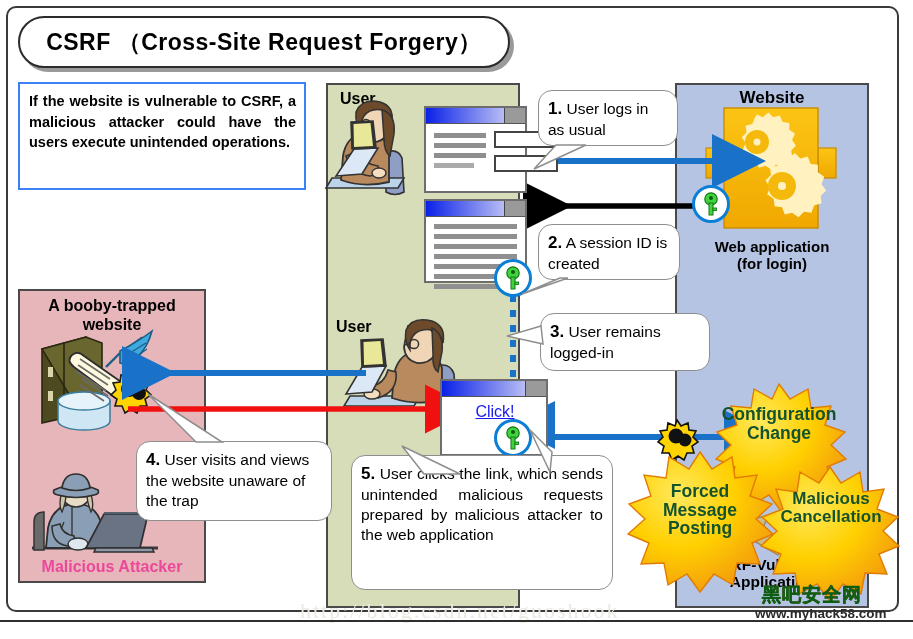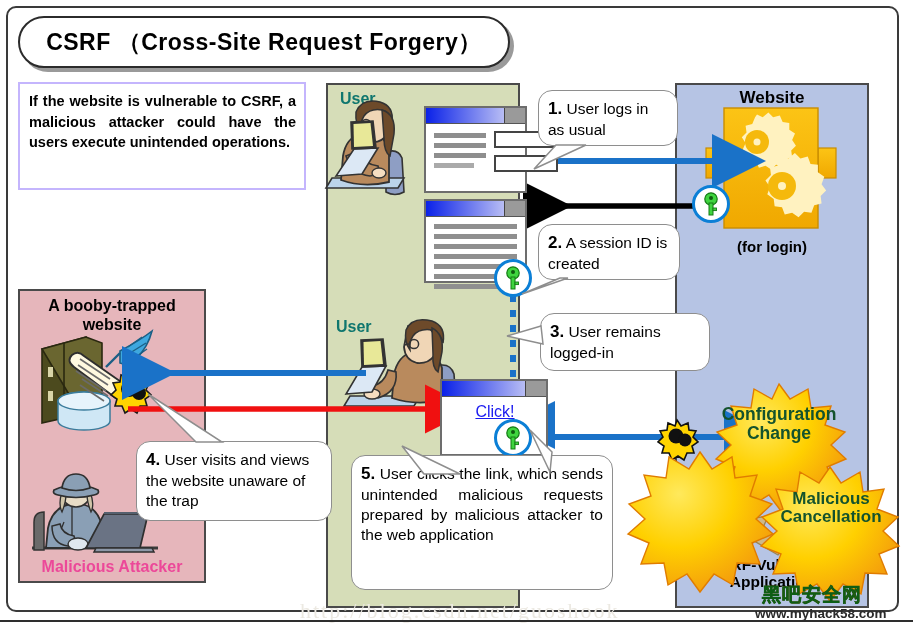--- a/index.html
+++ b/index.html
@@ -47,21 +47,21 @@
     color: #000;
     letter-spacing: 0.5px;
     white-space: nowrap;
   }
 
   
   #intro-box {
     position: absolute;
     left: 18px; top: 82px;
     width: 288px; height: 108px;
-    border: 2px solid #c4b5fd;
+    border: 2px solid #3b82f6;
     background: #fff;
     box-sizing: border-box;
     padding: 7px 8px 6px 9px;
   }
   #intro-box .txt {
     font-size: 14.5px;
     font-weight: bold;
     line-height: 1.42;
     color: #000;
     text-align: justify;
@@ -74,21 +74,21 @@
     left: 326px; top: 83px;
     width: 194px; height: 525px;
     background: #d6ddb8;
     border: 2px solid #4a4a4a;
     box-sizing: border-box;
   }
   .panel-label {
     position: absolute;
     font-size: 16px;
     font-weight: bold;
-    color: #0f766e;
+    color: #000000;
   }
   #user-label-1 { left: 340px; top: 90px; }
   #user-label-2 { left: 336px; top: 318px; }
 
   
   #website-panel {
     position: absolute;
     left: 675px; top: 83px;
     width: 194px; height: 525px;
     background: #b6c4e4;
@@ -279,20 +279,21 @@
     <div class="txt justif">If the website is vulnerable to CSRF, a malicious attacker could have the users execute unintended operations.</div>
   </div>
 
   <div id="user-panel"></div>
   <div class="panel-label" id="user-label-1">User</div>
   <div class="panel-label" id="user-label-2">User</div>
 
   <div id="website-panel"></div>
   <div id="website-label">Website</div>
   <div id="webapp-caption">
+    <div>Web application</div>
     <div>(for login)</div>
   </div>
   <div id="csrf-caption">
     <div>CSRF-Vulnerable</div>
     <div>Application</div>
   </div>
 
   <div id="attacker-panel"></div>
   <div id="booby-label">
     <div>A booby-trapped</div>
@@ -597,20 +598,27 @@
     <path d="M530,430 l22,22 l-2,20 z" fill="#fff" stroke="#8e8e8e" stroke-width="1.5"></path>
   </svg>
 
   <div class="burst" style="left:707px; top:393px; width:144px; height:62px; font-size:17.5px;">
     <div>
       <span>Configuration</span>
       <span>Change</span>
     </div>
   </div>
 
+  <div class="burst" style="left:641px; top:470px; width:118px; height:80px; font-size:17.5px;">
+    <div>
+      <span>Forced</span>
+      <span>Message</span>
+      <span>Posting</span>
+    </div>
+  </div>
 
   <div class="burst" style="left:758px; top:478px; width:146px; height:60px; font-size:17px;">
     <div>
       <span>Malicious</span>
       <span>Cancellation</span>
     </div>
   </div>
 
   <div id="wm-faint">http://blog.csdn.net/guoshook</div>
   <div id="wm-cn">黑吧安全网</div>

